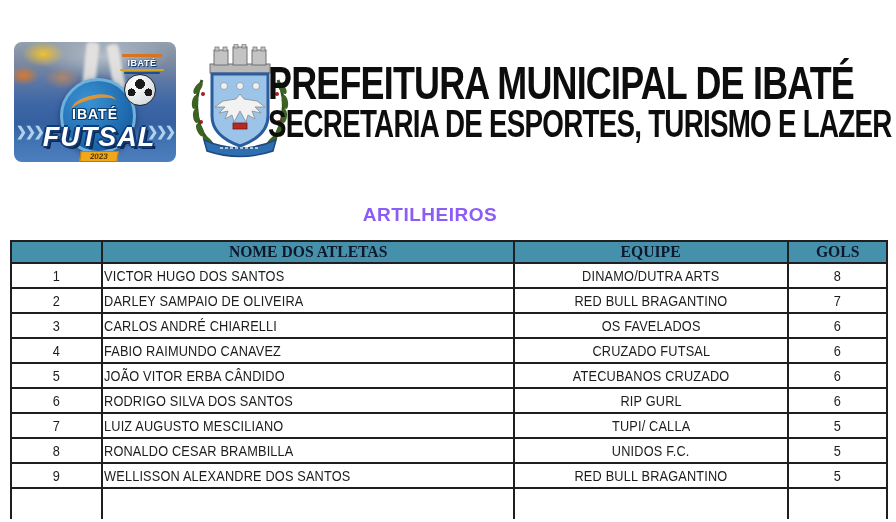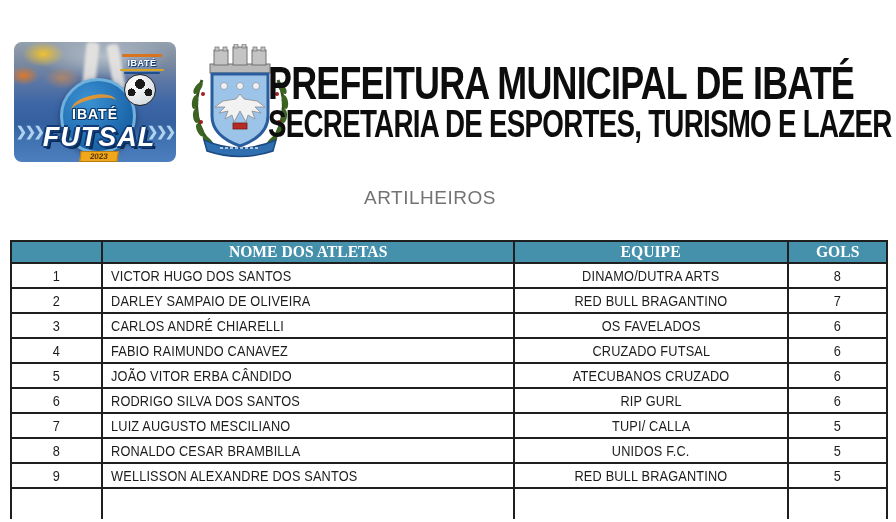--- a/index.html
+++ b/index.html
@@ -73,39 +73,39 @@
   .title-line1{
     font-size:46px;font-weight:bold;color:#0d0d0d;white-space:nowrap;line-height:47px;
     letter-spacing:-1px;transform:scaleX(.78);transform-origin:left center;
   }
   .title-line2{
     font-size:38px;font-weight:bold;color:#0d0d0d;white-space:nowrap;line-height:40px;
     letter-spacing:-1px;transform:scaleX(.73);transform-origin:left center;margin-top:-3px;
   }
 
   .section-title{
-    position:absolute;left:0;top:187px;width:860px;text-align:center;
-    font-size:19px;font-weight:normal;color:#737373;letter-spacing:.5px;
+    position:absolute;left:0;top:204px;width:860px;text-align:center;
+    font-size:19px;font-weight:bold;color:#8b5cf6;letter-spacing:.5px;
   }
 
   
   .tbl-wrap{position:absolute;left:10px;top:240px;width:876px;}
   table{border-collapse:collapse;table-layout:fixed;width:876px;}
   col.c-rank{width:91px;} col.c-name{width:412px;} col.c-team{width:274px;} col.c-gols{width:99px;}
   th,td{border:2px solid #1f1f1f;padding:0;overflow:hidden;white-space:nowrap;}
   th{
     height:20px;background:#4591ab;
-    font-family:"Liberation Serif",serif;font-size:17px;font-weight:bold;color:#ffffff;
+    font-family:"Liberation Serif",serif;font-size:17px;font-weight:bold;color:#0f172a;
     text-align:center;
   }
   th .cn{display:inline-block;transform:scaleX(.92);transform-origin:center;}
   td{height:23px;font-size:15px;color:#1c1c1c;background:#fff;}
   td.center{text-align:center;}
   td .cn{display:inline-block;transform:scaleX(.85);transform-origin:center;letter-spacing:.2px;}
-  td.name-cell{text-align:left;padding-left:8px;}
+  td.name-cell{text-align:left;padding-left:1px;}
   td.name-cell .cn{transform-origin:left center;}
   tr.partial td{height:30px;border-bottom:none;}
 </style>
 </head>
 <body>
 
 <div class="futsal-logo">
   <div class="leg leg1"></div>
   <div class="leg leg2"></div>
   <div class="sock"></div>

